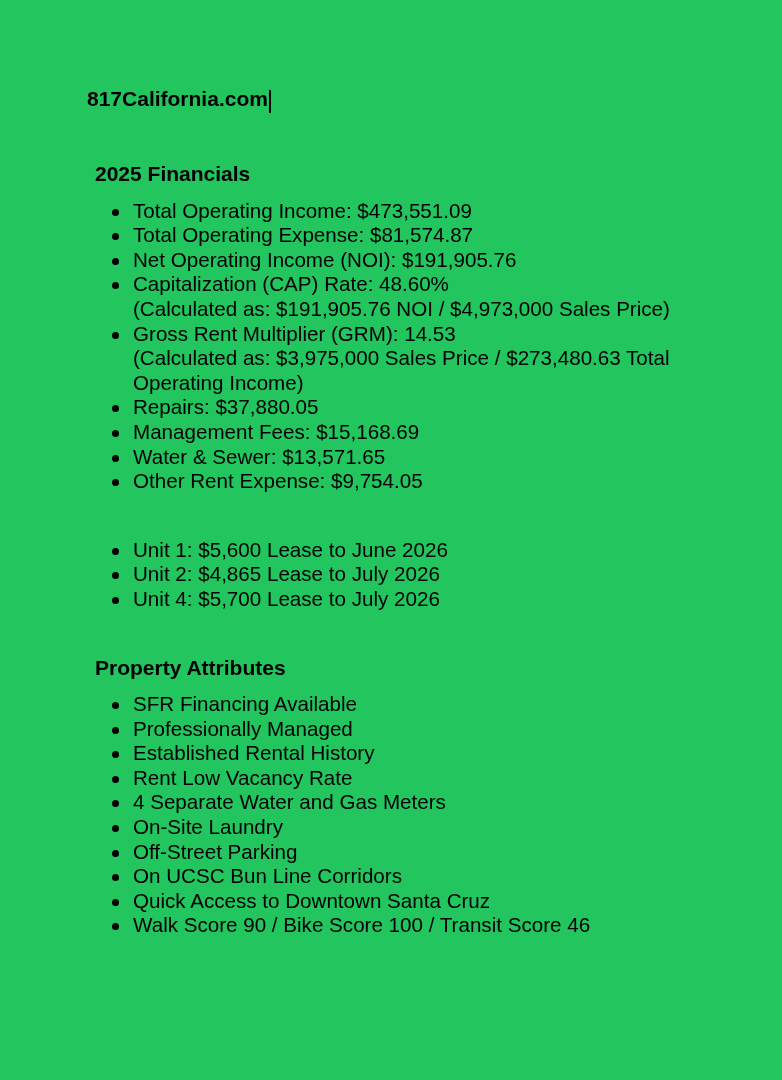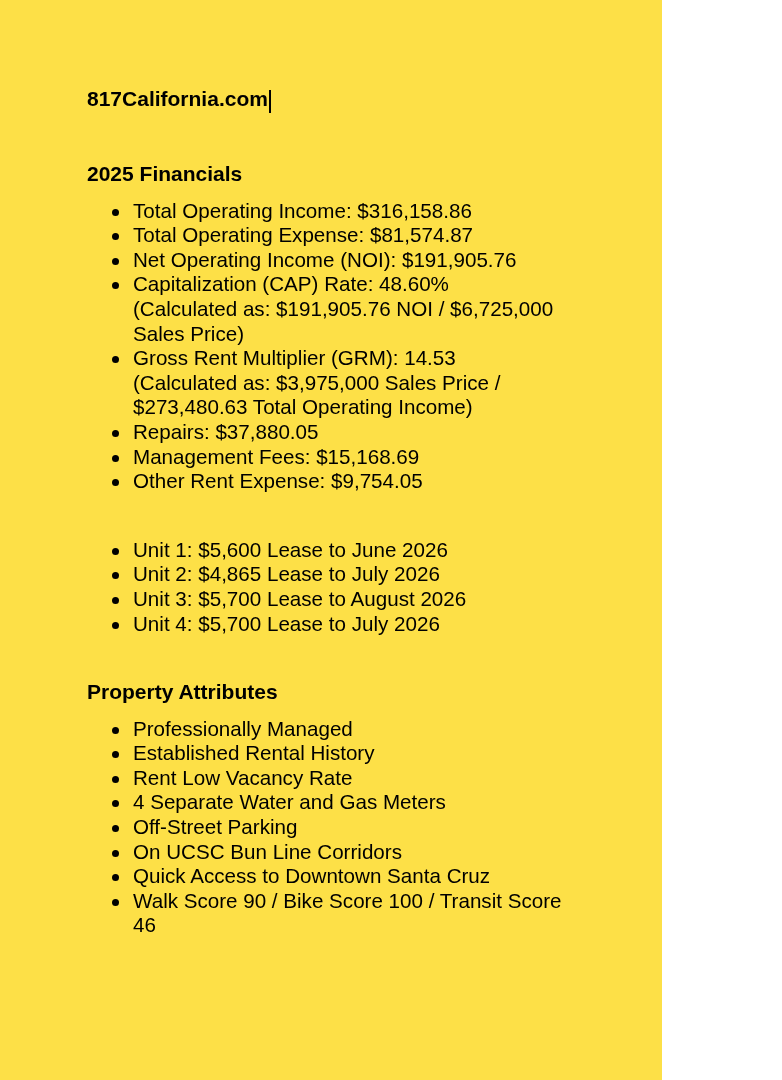--- a/index.html
+++ b/index.html
@@ -2,23 +2,23 @@
 <html><head>
 <meta charset="utf-8">
 <style>
   html, body {
     margin: 0;
     padding: 0;
     background: #ffffff;
   }
   .page {
     position: relative;
-    width: 662px;
+    width: 782px;
     height: 1080px;
-    background: #fde047;
+    background: #22c55e;
     overflow: hidden;
     font-family: "Liberation Sans", "DejaVu Sans", sans-serif;
     color: #000000;
   }
   .content {
     padding: 0 88px 0 87px;
   }
   .doc-title {
     margin: 87px 0 0 0;
     font-size: 21px;
@@ -30,21 +30,21 @@
     display: inline-block;
     width: 2px;
     height: 23px;
     background: #000000;
     margin-left: 1px;
     vertical-align: -7px;
   }
   .section { margin: 44px 0 0 0; }
   .section:first-of-type { margin-top: 49px; }
   .section-heading {
-    margin: 0;
+    margin: 8px;
     font-size: 21px;
     font-weight: 700;
     line-height: 24.6px;
   }
   .bullet-list {
     margin: 12px 0 0 0;
     padding: 0;
     list-style: none;
     font-size: 20.6px;
     line-height: 24.6px;
@@ -67,63 +67,65 @@
 </head>
 <body>
 
 <div class="page">
   <div class="content">
     <h1 class="doc-title"><span>817California.com</span><span class="caret"></span></h1>
     <div id="doc-body">
   <section class="section">
     <h2 class="section-heading">2025 Financials</h2>
     <ul class="bullet-list">
-  <li class="bullet-item"><span>Total Operating Income: $316,158.86</span></li>
+  <li class="bullet-item"><span>Total Operating Income: $473,551.09</span></li>
 
   <li class="bullet-item"><span>Total Operating Expense: $81,574.87</span></li>
 
   <li class="bullet-item"><span>Net Operating Income (NOI): $191,905.76</span></li>
 
-  <li class="bullet-item"><span>Capitalization (CAP) Rate: 48.60%</span><br class="note-break"><span>(Calculated as: $191,905.76 NOI / $6,725,000 Sales Price)</span></li>
+  <li class="bullet-item"><span>Capitalization (CAP) Rate: 48.60%</span><br class="note-break"><span>(Calculated as: $191,905.76 NOI / $4,973,000 Sales Price)</span></li>
 
   <li class="bullet-item"><span>Gross Rent Multiplier (GRM): 14.53</span><br class="note-break"><span>(Calculated as: $3,975,000 Sales Price / $273,480.63 Total Operating Income)</span></li>
 
   <li class="bullet-item"><span>Repairs: $37,880.05</span></li>
 
   <li class="bullet-item"><span>Management Fees: $15,168.69</span></li>
 
+  <li class="bullet-item"><span>Water &amp; Sewer: $13,571.65</span></li>
 
   <li class="bullet-item"><span>Other Rent Expense: $9,754.05</span></li>
 </ul>
   </section>
 
   <section class="section">
     <ul class="bullet-list">
   <li class="bullet-item"><span>Unit 1: $5,600 Lease to June 2026</span></li>
 
   <li class="bullet-item"><span>Unit 2: $4,865 Lease to July 2026</span></li>
 
-  <li class="bullet-item"><span>Unit 3: $5,700 Lease to August 2026</span></li>
 
   <li class="bullet-item"><span>Unit 4: $5,700 Lease to July 2026</span></li>
 </ul>
   </section>
 
   <section class="section">
     <h2 class="section-heading">Property Attributes</h2>
     <ul class="bullet-list">
+  <li class="bullet-item"><span>SFR Financing Available</span></li>
 
   <li class="bullet-item"><span>Professionally Managed</span></li>
 
   <li class="bullet-item"><span>Established Rental History</span></li>
 
   <li class="bullet-item"><span>Rent Low Vacancy Rate</span></li>
 
   <li class="bullet-item"><span>4 Separate Water and Gas Meters</span></li>
 
+  <li class="bullet-item"><span>On-Site Laundry</span></li>
 
   <li class="bullet-item"><span>Off-Street Parking</span></li>
 
   <li class="bullet-item"><span>On UCSC Bun Line Corridors</span></li>
 
   <li class="bullet-item"><span>Quick Access to Downtown Santa Cruz</span></li>
 
   <li class="bullet-item"><span>Walk Score 90 / Bike Score 100 / Transit Score 46</span></li>
 </ul>
   </section>

